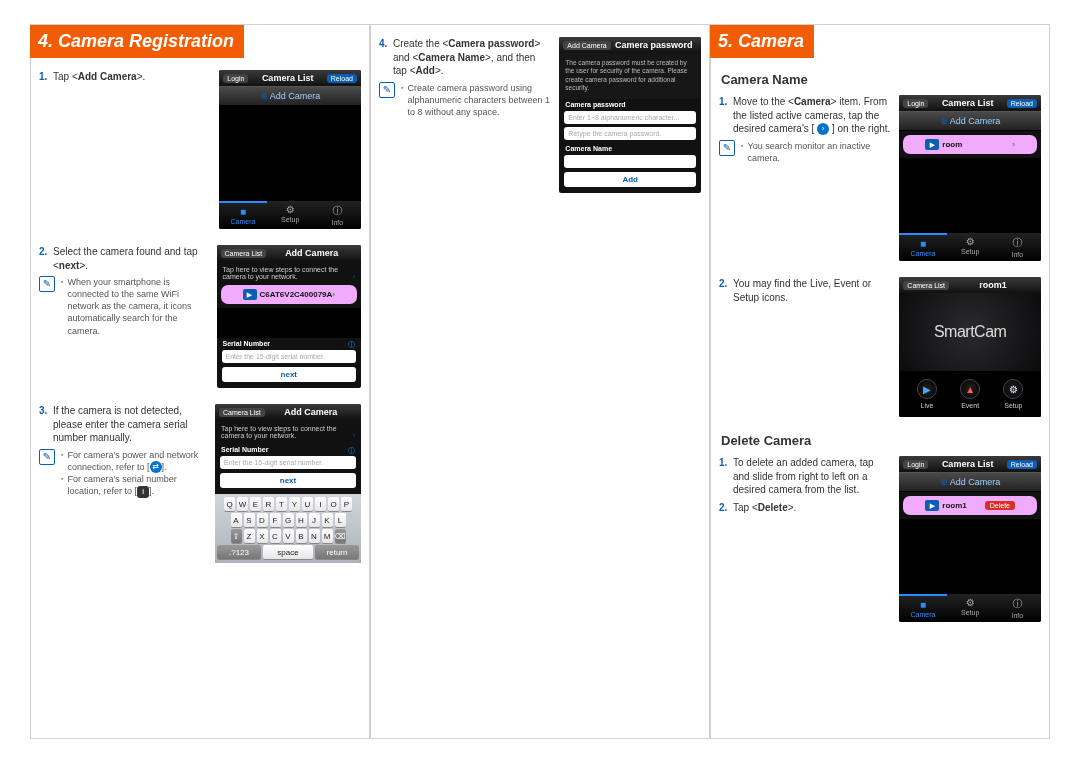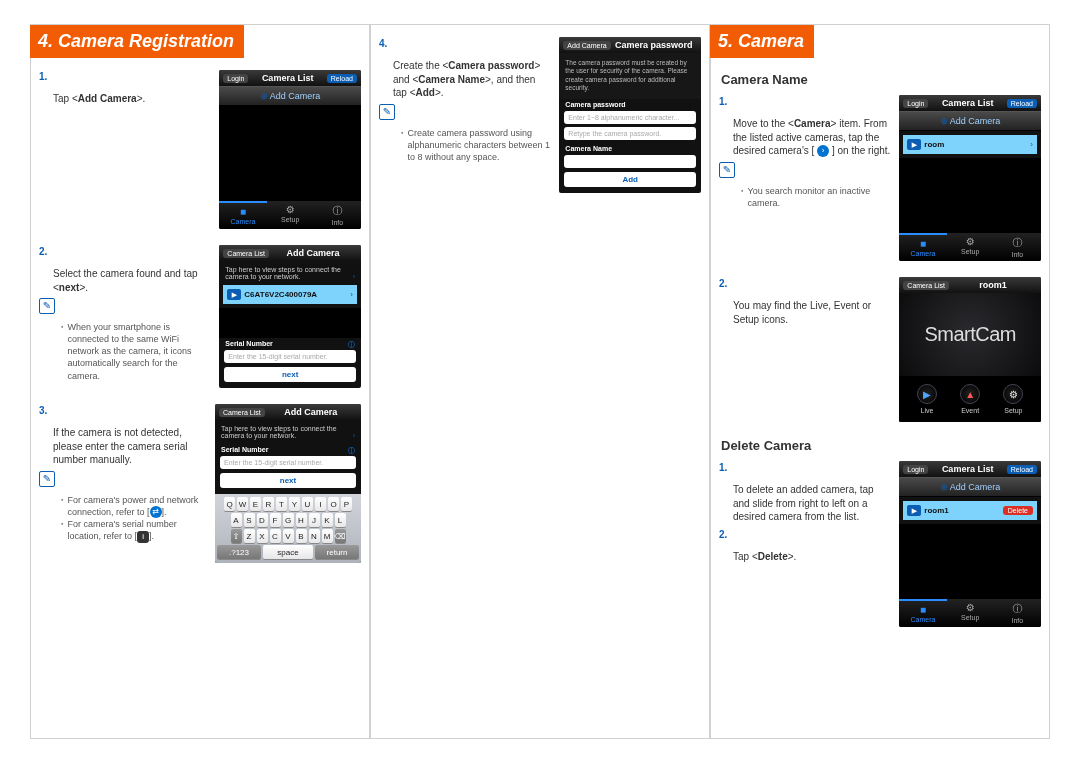--- a/index.html
+++ b/index.html
@@ -4,59 +4,59 @@
 <style>
   * { box-sizing: border-box; margin: 0; padding: 0; }
   body { font-family: Arial, Helvetica, sans-serif; background: #fff; width: 1080px; height: 765px; position: relative; color: #333; }
   .page { display: flex; padding: 24px 30px; }
   .column { flex: 1; border: 1px solid #d0d0d0; background: #fff; padding: 0; position: relative; min-height: 715px;}
   .section-header { background: #f25c05; color: #fff; font-weight: bold; font-style: italic; font-size: 18px; padding: 6px 10px 6px 8px; display: inline-block; margin: 0 0 8px -1px; }
   .text-side { flex: 1 1 52%; font-size: 10px; line-height: 1.35; }
   .shot-side { flex: 0 0 44%; }
   .step { display: flex; margin-bottom: 4px; }
   .step .num { color: #0b5eb4; font-weight: bold; min-width: 14px; font-size: 10px; }
-  .step .txt { font-size: 10px; margin-top: 22px; }
+  .step .txt { font-size: 10px; }
   .bold { font-weight: bold; }
   .note-row { display: flex; align-items: flex-start; gap: 6px; margin: 4px 0 6px 0; }
   .note-icon { width: 16px; height: 16px; border: 1px solid #0b5eb4; color: #0b5eb4; display: flex; align-items: center; justify-content: center; font-size: 10px; flex-shrink: 0; border-radius: 2px;}
-  .note-list { font-size: 9px; color: #555; flex: 1; margin-top: 23px; }
+  .note-list { font-size: 9px; color: #555; flex: 1; }
   .note-list .bullet { display: flex; gap: 4px; }
   .note-list .sq { color: #888; font-size: 7px; line-height: 1.6;}
   .inline-icon { display:inline-flex; width:12px; height:12px; border-radius:50%; background:#0072cf; color:#fff; align-items:center; justify-content:center; font-size:8px; vertical-align:middle;}
   .inline-icon.dark { background:#333; border-radius:3px;}
   
   .phone { width: 100%; background:#111; color:#fff; font-size:8px; border-radius:2px; overflow:hidden; margin-bottom: 10px;}
   .phone .bar { background: linear-gradient(#3a3a3a,#111); display:flex; align-items:center; justify-content:space-between; padding:3px 4px; font-size:8px; }
   .phone .bar .title { font-weight:bold; font-size:9px; }
   .phone .bar .btn-s { background:#0b5eb4; color:#fff; border-radius:3px; padding:1px 4px; font-size:7px;}
   .phone .bar .btn-g { background:#444; border-radius:3px; padding:1px 4px; font-size:7px;}
   .phone .addcam { background: linear-gradient(#4a4a4a,#222); color:#9fcfff; text-align:center; padding:4px; font-size:9px; border-top:1px solid #555; border-bottom:1px solid #000;}
   .phone .addcam::before { content:"⊕ "; color:#0b5eb4;}
   .phone .body { background:#000; min-height: 90px; }
   .phone .bottom-tabs { display:flex; background: linear-gradient(#222,#000); }
   .phone .bottom-tabs div { flex:1; text-align:center; padding:3px 0; font-size:7px; color:#aaa;}
   .phone .bottom-tabs div:first-child { color:#2a8cff; border-top:2px solid #2a8cff;}
   .phone .tabicon { font-size:10px; display:block; margin-bottom:1px;}
-  .phone .lightrow { background:#7dd3fc; color:#111; margin:4px; border-radius:0; padding:4px 4px; display:flex; align-items:center; justify-content:space-between; font-size:8px;}
+  .phone .lightrow { background:#f0abfc; color:#111; margin:4px; border-radius:7px; padding:4px 22px; display:flex; align-items:center; justify-content:space-between; font-size:8px;}
   .phone .lightrow .cam { display:flex; align-items:center; gap:3px;}
   .phone .lightrow .camglyph { background:#0b5eb4; color:#fff; width:14px; height:11px; border-radius:2px; display:flex; align-items:center; justify-content:center; font-size:7px;}
   .phone .lightrow .chev { color:#0b5eb4; }
   .phone .subtext { color:#ccc; font-size:7px; padding:5px 6px; }
   .phone .field-label { color:#fff; font-size:7px; padding:2px 6px 0 6px; font-weight:bold;}
   .phone .field-input { background:#fff; color:#aaa; margin:3px 5px; border-radius:3px; padding:3px 4px; font-size:7px; }
   .phone .centerbtn { background:#fff; color:#0b5eb4; margin:4px 5px 6px 5px; border-radius:3px; text-align:center; padding:3px; font-weight:bold; font-size:8px;}
   .phone .i-right { float:right; color:#0b5eb4;}
   .kbd { background: linear-gradient(#d2d6db,#aeb3bb); padding:3px 2px 2px 2px;}
   .kbd .krow { display:flex; justify-content:center; gap:2px; margin-bottom:2px;}
   .kbd .key { background: linear-gradient(#fff,#e7e7e9); color:#222; border-radius:2px; font-size:8px; width:11px; height:14px; display:flex; align-items:center; justify-content:center; box-shadow:0 1px 0 #888;}
   .kbd .key.wide { width:44px;}
   .kbd .key.space { width:50px;}
   .kbd .key.dark { background: linear-gradient(#999,#777); color:#fff;}
   .hint-box { background:#171717; color:#bbb; font-size:6.5px; padding:6px; line-height:1.3;}
-  .smartcam-logo { text-align:center; padding: 30px 0; font-size: 20px; font-weight:300; color:#ddd; letter-spacing: -0.5px;}
+  .smartcam-logo { text-align:center; padding: 30px 0; font-size: 16px; font-weight:300; color:#ddd; letter-spacing: -0.5px;}
   .icon-row3 { display:flex; justify-content:space-around; background:#000; padding:8px 6px 8px 6px;}
   .icon-row3 .ic { text-align:center; font-size:7px; color:#ccc; }
   .icon-row3 .circ { width:20px; height:20px; border-radius:50%; background: radial-gradient(#222,#000); border:1px solid #445; margin:0 auto 3px; display:flex; align-items:center; justify-content:center; font-size:10px; color:#4da6ff;}
   .icon-row3 .circ.red { color:#ff5a5a; }
   .icon-row3 .circ.gear { color:#eee;}
   .del-btn { background:#d93025; color:#fff; border-radius:3px; padding:1px 5px; font-size:7px;}
   .sub-h { font-weight:bold; font-size:13px; margin: 6px 0 8px 10px; }
   .block { margin-bottom: 6px; }
   .row2 { display:flex; gap:8px;}
 </style>

